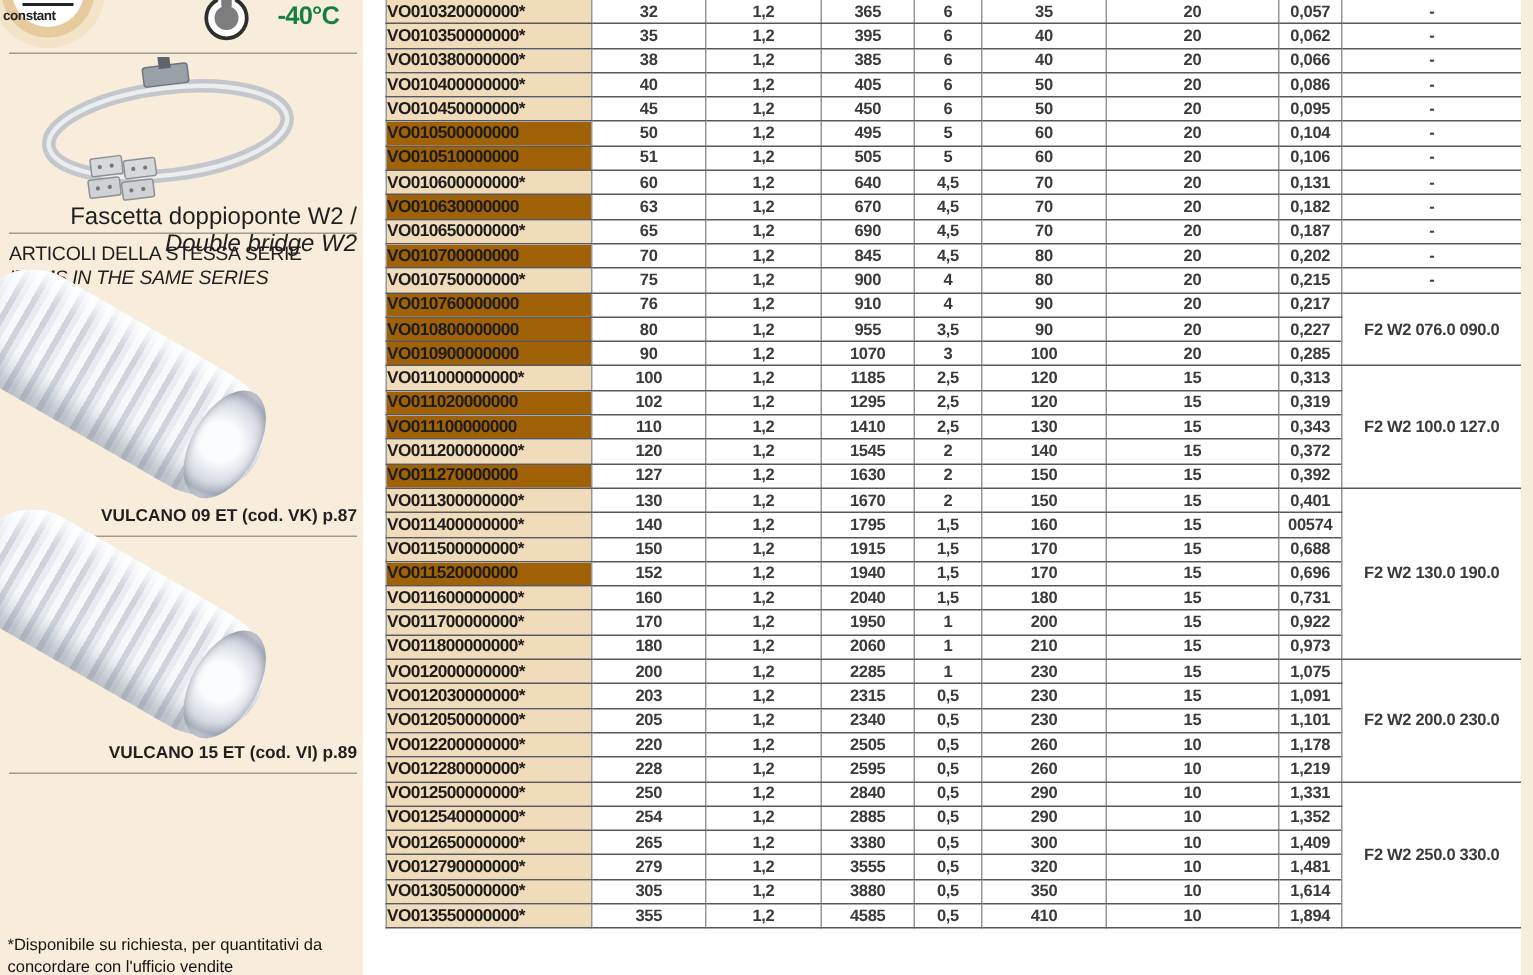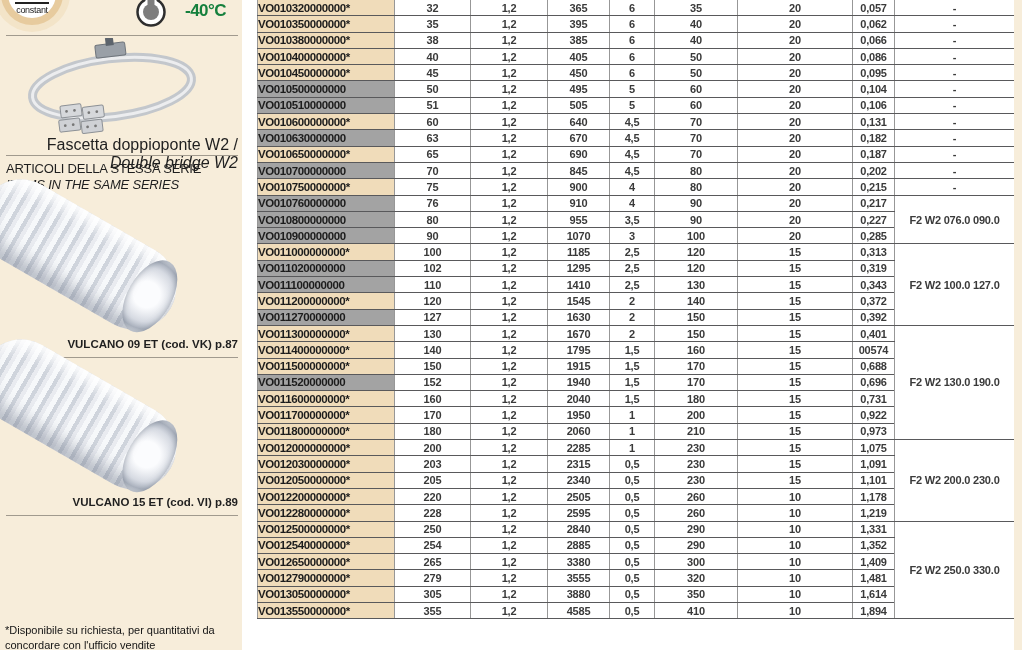--- a/index.html
+++ b/index.html
@@ -13,22 +13,22 @@
   #app{position:relative;width:1022px;height:650px;overflow:hidden;background:#fff;}
 
   
   .left-panel{position:absolute;left:0;top:0;width:242px;height:650px;background:var(--panel_bg);overflow:hidden;}
   .hr{position:absolute;left:6px;width:232px;height:1px;background:#a19a8e;}
   .badge-wrap{position:absolute;left:0;top:0;width:120px;height:36px;}
   .badge-halo{position:absolute;left:-6px;top:-44px;width:76px;height:76px;border-radius:50%;background:var(--halo_tan);}
   .badge-ring{position:absolute;left:1px;top:-37px;width:62px;height:62px;border-radius:50%;background:var(--ring_tan);}
   .badge-inner{position:absolute;left:8px;top:-30px;width:48px;height:48px;border-radius:50%;background:#fff;}
   .badge-line{position:absolute;left:15px;top:2px;width:34px;height:2px;background:#222;}
-  .badge-label{position:absolute;left:2px;top:5px;width:60px;text-align:center;
-               font-size:9px;font-weight:normal;letter-spacing:-0.3px;color:#222;}
+  .badge-label{position:absolute;left:2px;top:5px;width:60px;text-align:left;
+               font-size:9px;font-weight:bold;letter-spacing:-0.3px;color:#222;}
   .thermo{position:absolute;left:130px;top:-10px;}
   .temp-label{position:absolute;left:169px;top:1px;font-size:17px;font-weight:bold;letter-spacing:-0.5px;color:#15803d;margin-left:16px;}
 
   .clamp{position:absolute;left:12px;top:38px;}
   .cap-right{position:absolute;left:0;width:238px;text-align:right;}
   .clamp-ref{top:121px;font-size:12.5px;font-weight:bold;}
   .clamp-cap{top:136px;font-size:16px;}
   .clamp-cap .it{font-style:italic;}
   .series-title{position:absolute;left:6px;font-size:13px;font-weight:normal;letter-spacing:-0.2px;}
   .series-title.en{font-style:italic;}
@@ -46,21 +46,21 @@
   .hose2{left:-30px;top:372px;}
 
   .footnote{position:absolute;left:5px;top:623px;font-size:11px;line-height:15px;color:#141414;width:235px;}
 
   
   table.spec{position:absolute;left:257px;top:-1px;width:757px;border-collapse:collapse;table-layout:fixed;
              border:1px solid var(--border_dark);}
   table.spec td{border-left:1px solid var(--border_mid);border-right:1px solid var(--border_mid);
                 border-top:1px solid var(--border_dark);border-bottom:1px solid var(--border_dark);
                 height:16.3px;padding:0;overflow:hidden;white-space:nowrap;}
-  td.code{font-size:11.5px;font-weight:bold;letter-spacing:-0.4px;color:#1c1c1c;padding-left:6px;text-align:left;background:#a3a3a3;}
+  td.code{font-size:11.5px;font-weight:bold;letter-spacing:-0.4px;color:#1c1c1c;padding-left:6px;text-align:left;background:#a16207;}
   td.code.hl{background:var(--highlight);}
   td.val{font-size:11px;font-weight:bold;letter-spacing:-0.2px;color:#3a3a3a;text-align:center;}
   td.group{font-size:11px;font-weight:bold;letter-spacing:-0.2px;color:#3a3a3a;text-align:center;}
 
   .right-strip{position:absolute;left:1014px;top:0;width:8px;height:650px;background:var(--panel_bg);}
 </style>
 </head>
 <body>
 
 <div id="app">

